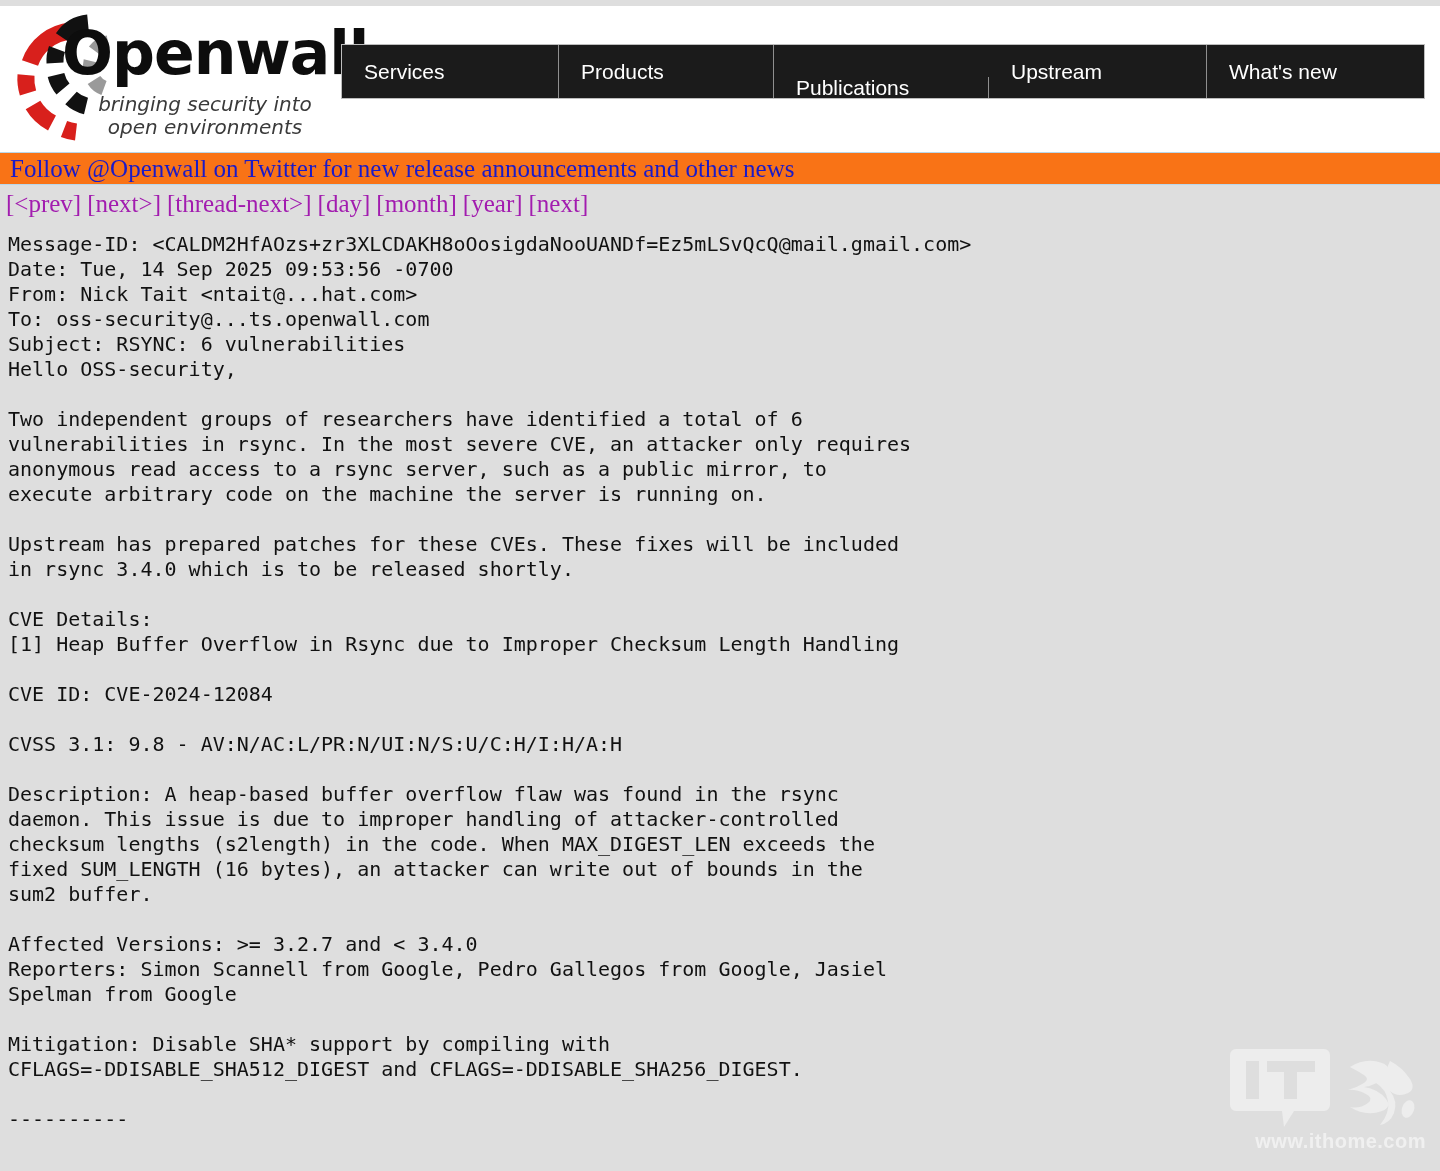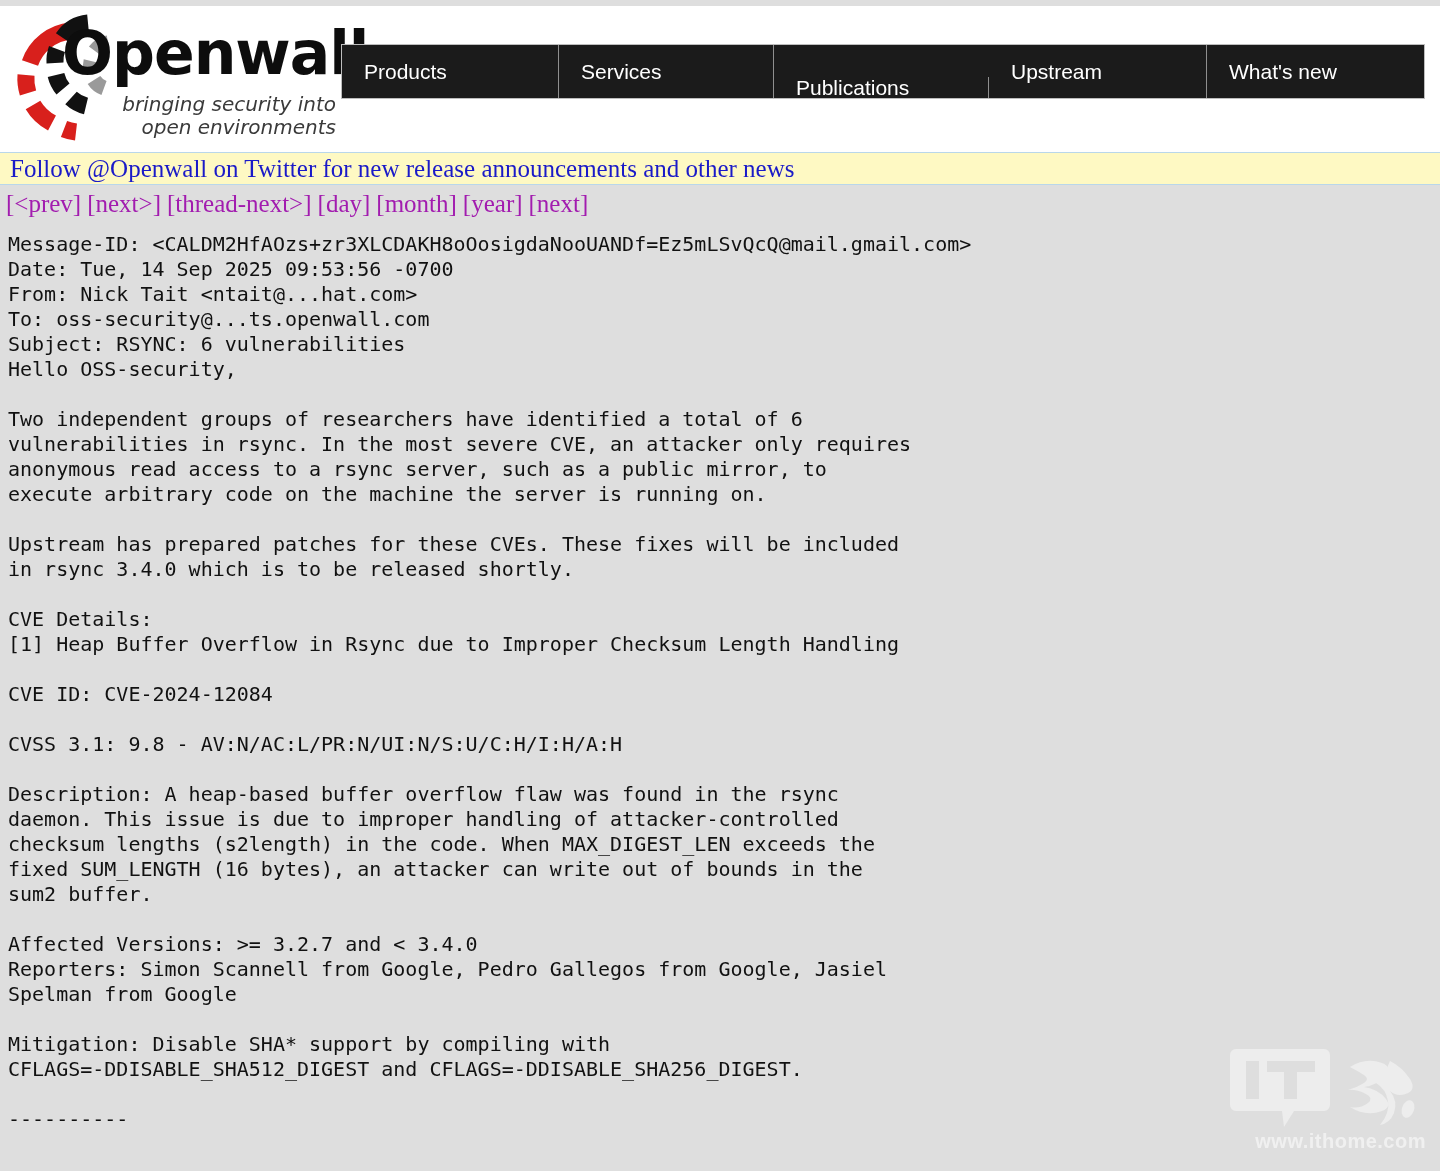--- a/index.html
+++ b/index.html
@@ -52,21 +52,21 @@
   .logo-tag {
     position: absolute;
     left: 58px;
     top: 84px;
     width: 262px;
     font-family: "DejaVu Sans", sans-serif;
     font-size: 20px;
     font-style: italic;
     color: #3a3a3a;
     line-height: 1.15;
-    text-align: right;
+    text-align: center;
   }
 
   .nav {
     position: absolute;
     left: 341px;
     top: 37px;
     width: 1084px;
     height: 55px;
     background: #1b1b1b;
     border: 1px solid #bdbdbd;
@@ -88,21 +88,21 @@
   }
   .nav-item:nth-child(1) { width: 217px; }
   .nav-item:nth-child(2) { width: 215px; }
   .nav-item:nth-child(3) { width: 215px; margin-top: 32px; }
   .nav-item:nth-child(4) { width: 218px; }
   .nav-item:nth-child(5) { width: 217px; border-right: none; }
 
   
   .banner {
     margin: 0;
-    background: #fef9c3;
+    background: #f97316;
     border-top: 1px solid #b9d7ea;
     border-bottom: 1px solid #b9d7ea;
     height: 33px;
     display: flex;
     align-items: center;
     padding-left: 10px;
     box-sizing: border-box;
   }
   .banner a {
     font-family: "Liberation Serif", serif;
@@ -187,22 +187,22 @@
       </g>
     </svg>
     <div class="logo-word">Openwall</div>
     <div class="logo-tag">
       <span>bringing security into</span><br>
       <span>open environments</span>
     </div>
   </div>
 
   <div class="nav">
+    <div class="nav-item">Services</div>
     <div class="nav-item">Products</div>
-    <div class="nav-item">Services</div>
     <div class="nav-item">Publications</div>
     <div class="nav-item">Upstream</div>
     <div class="nav-item">What's new</div>
   </div>
 
 </div>
 
 <div class="banner">
   <a href="#">Follow @Openwall on Twitter for new release announcements and other news</a>
 </div>

